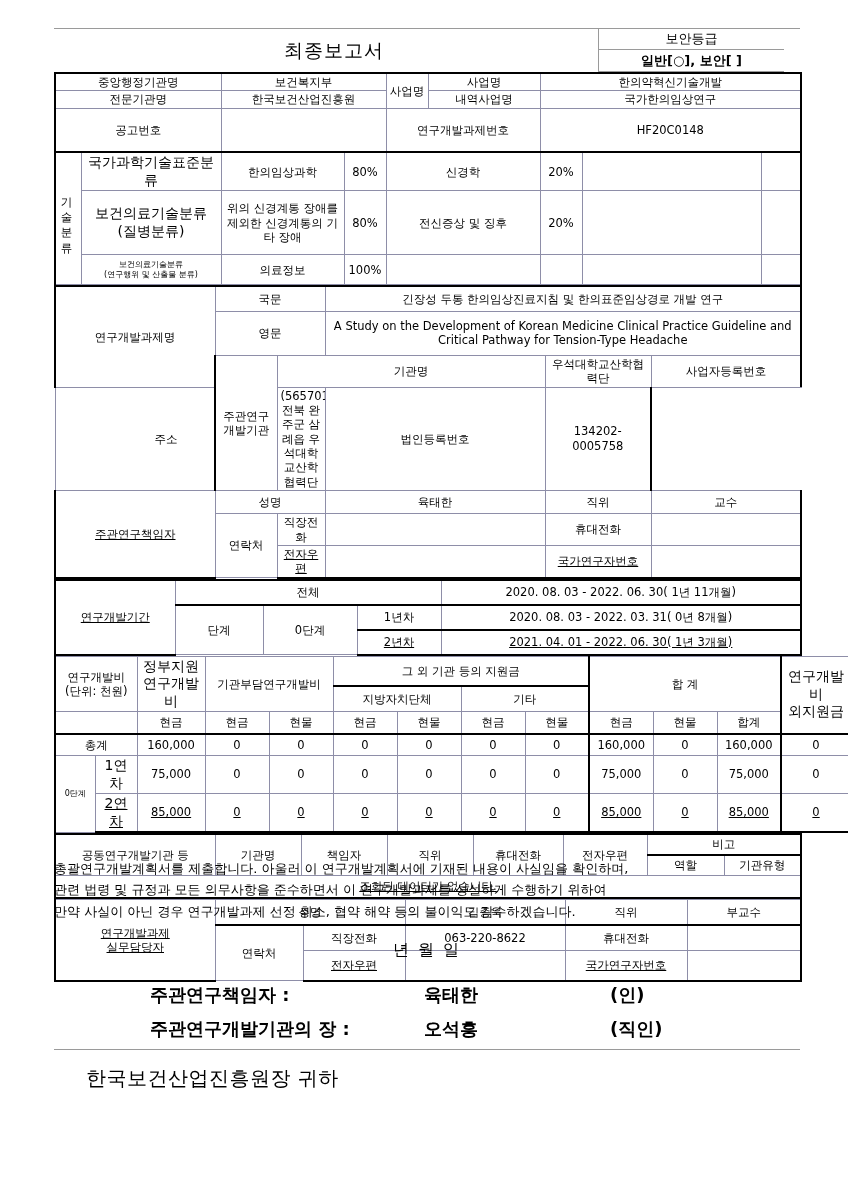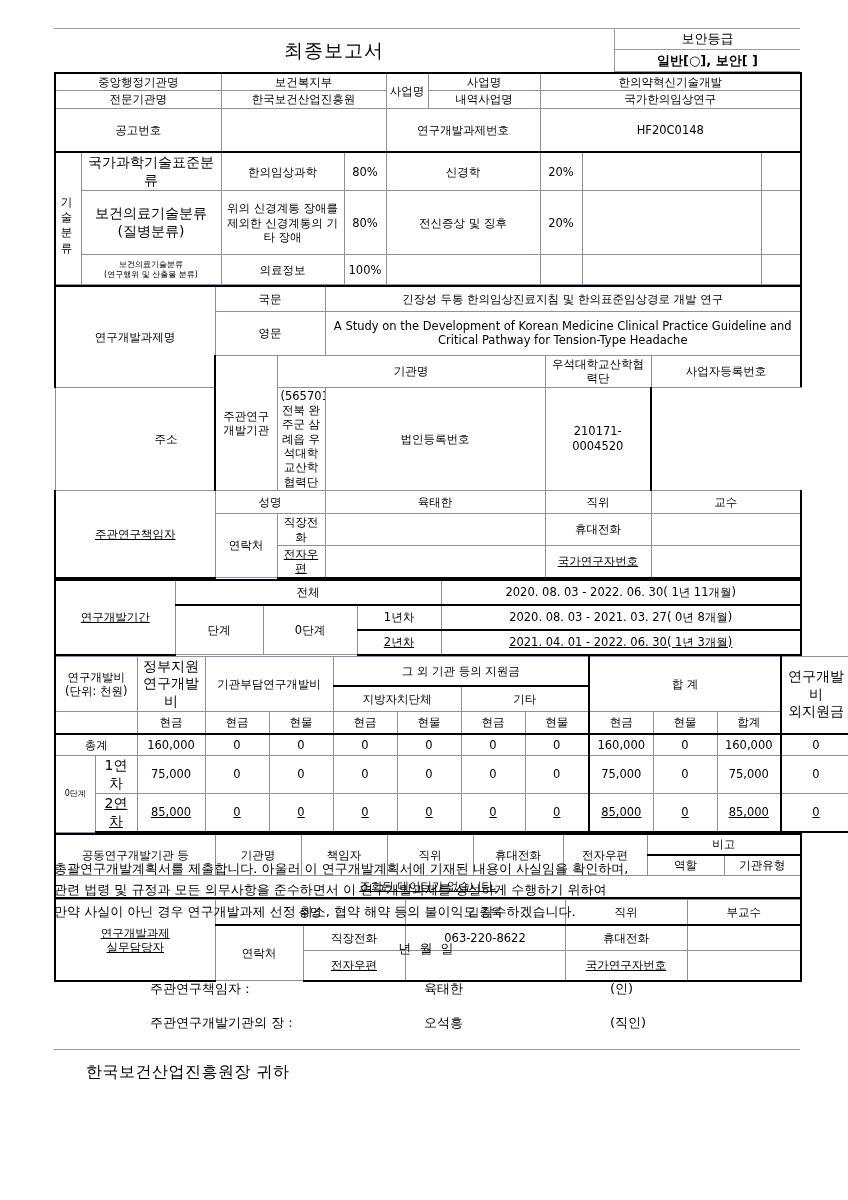--- a/index.html
+++ b/index.html
@@ -47,21 +47,21 @@
     top: 0;
     width: 560px;
     height: 40px;
     line-height: 40px;
     text-align: center;
     font-size: 19px;
     letter-spacing: 1px;
   }
   .sec-box {
     position: absolute;
-    right: 0;
+    right: 16px;
     top: -2px;
     width: 186px;
     height: 44px;
   }
   .sec-box .sb-line {
     position: absolute;
     left: 0;
     top: 0;
     width: 1px;
     height: 44px;
@@ -146,26 +146,27 @@
     font-size: 13px;
     line-height: 1.65;
     text-align: justify;
     text-justify: inter-ideograph;
     letter-spacing: 0px;
   }
   .decl div { white-space: nowrap; }
   .date-line {
     margin-top: 18px;
     text-align: center;
-    font-size: 13px;
+    font-size: 16px;
     letter-spacing: 2px;
   }
   .sign-block {
     margin-top: 22px;
-    font-size: 13px;
+    font-size: 18px;
+    font-weight: bold;
   }
   .sign-row {
     position: relative;
     height: 34px;
   }
   .sign-label {
     position: absolute;
     left: 96px;
     top: 0;
   }
@@ -175,21 +176,21 @@
     top: 0;
   }
   .sign-seal {
     position: absolute;
     left: 556px;
     top: 0;
   }
   .addressee {
     margin-top: 14px;
     margin-left: 32px;
-    font-size: 16px;
+    font-size: 20px;
     letter-spacing: 0.5px;
   }
   .bottom-rule {
     position: absolute;
     left: 54px;
     top: 1049px;
     width: 746px;
     height: 1px;
     background: #9a9a9a;
   }
@@ -324,21 +325,21 @@
         <td class="hd" colspan="2">기관명</td>
         <td>우석대학교산학협력단</td>
         <td class="hd">사업자등록번호</td>
         <td class="thick-r">4028215573</td>
       </tr>
 
       <tr style="height:38px">
         <td class="hd" colspan="2">주소</td>
         <td class="l" style="white-space:normal">(565701)전북 완주군 삼례읍 우석대학교산학협력단</td>
         <td class="hd">법인등록번호</td>
-        <td class="thick-r">210171-0004520</td>
+        <td class="thick-r">134202-0005758</td>
       </tr>
 
       <tr style="height:23px">
         <td class="hd thick-l thick-b" rowspan="3">주관연구책임자</td>
         <td class="hd" colspan="2">성명</td>
         <td>육태한</td>
         <td class="hd">직위</td>
         <td class="thick-r">교수</td>
       </tr>
 
@@ -370,21 +371,21 @@
       <tbody>
           <tr style="height:25px">
         <td class="hd thick-l thick-t thick-b" rowspan="3">연구개발기간</td>
         <td class="hd thick-t" colspan="3">전체</td>
         <td class="thick-t thick-r">2020. 08. 03 - 2022. 06. 30( 1년 11개월)</td>
       </tr>
       <tr style="height:25px">
         <td class="hd thick-t" rowspan="2">단계</td>
         <td class="hd thick-t" rowspan="2">0단계</td>
         <td class="hd thick-t">1년차</td>
-        <td class="thick-t thick-r">2020. 08. 03 - 2021. 03. 27( 0년 8개월)</td>
+        <td class="thick-t thick-r">2020. 08. 03 - 2022. 03. 31( 0년 8개월)</td>
       </tr>
       <tr style="height:25px">
         <td class="hd thick-t thick-b">2년차</td>
         <td class="thick-t thick-b thick-r">2021. 04. 01 - 2022. 06. 30( 1년 3개월)</td>
       </tr>
     </tbody>
       </table>
 
     <table class="grid" width="746">
       <colgroup>

